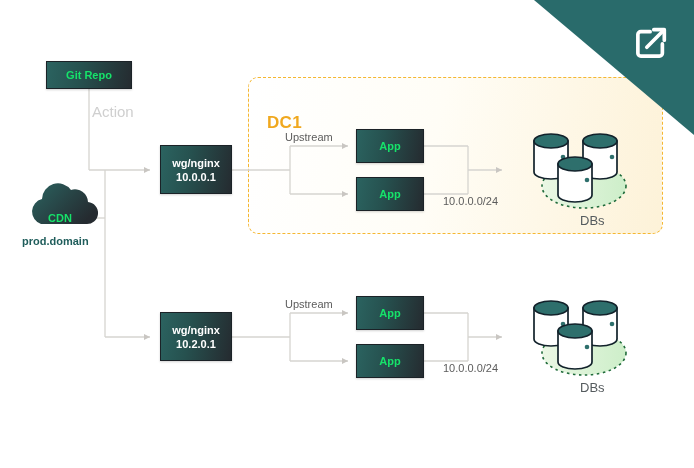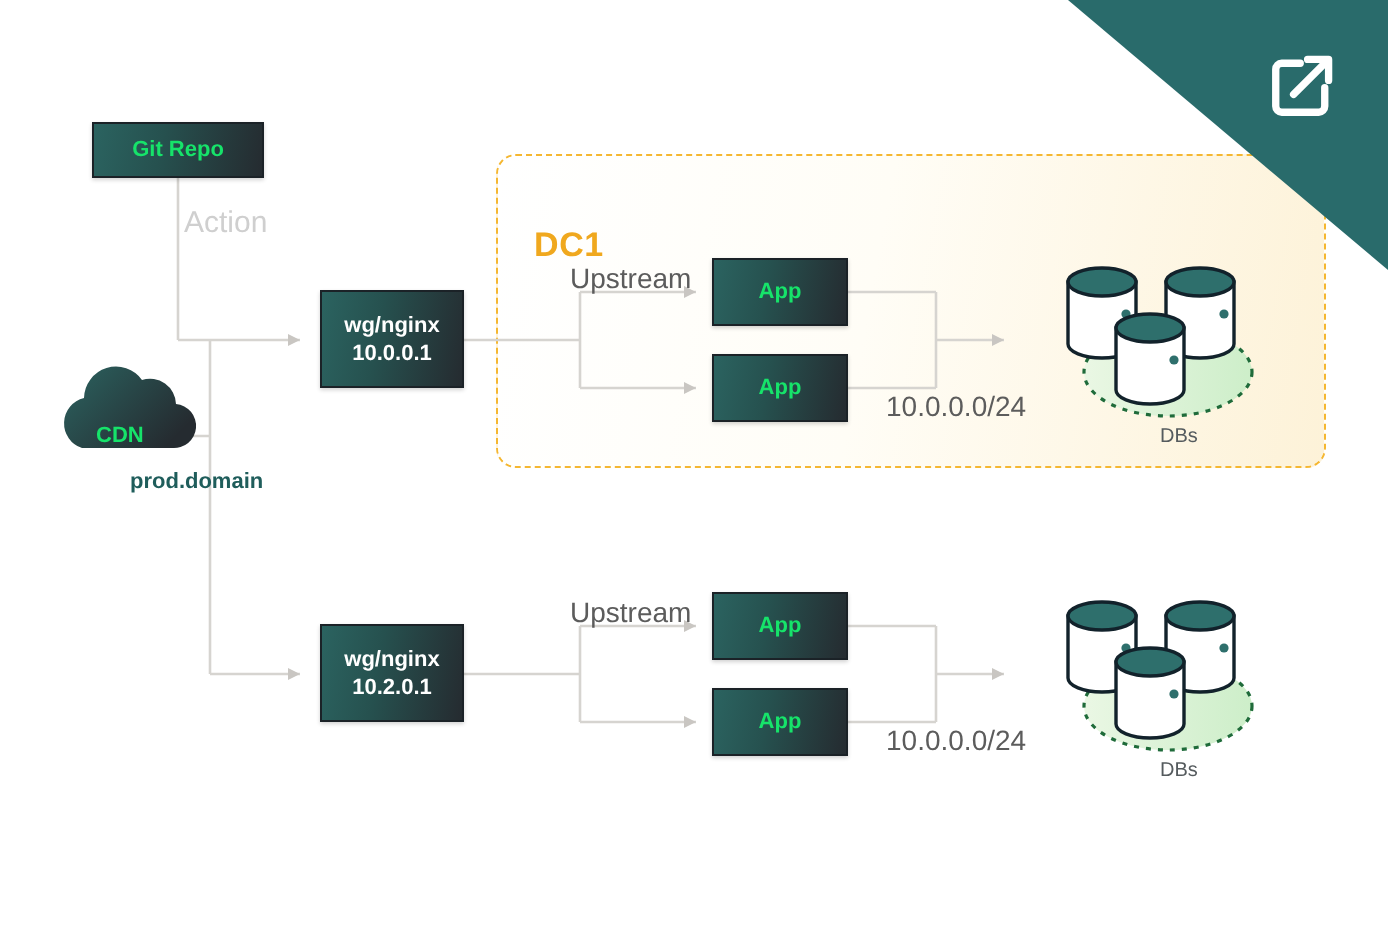--- a/index.html
+++ b/index.html
@@ -64,31 +64,31 @@
   .node-box .accent {
     color: #16e36a;
   }
   .node-box .plain {
     color: #ffffff;
   }
 
   
   .lbl {
     position: absolute;
-    font-size: 14px;
+    font-size: 11px;
     color: #5c5c5c;
     white-space: nowrap;
   }
   .lbl-action {
     color: #cfcfcf;
     font-size: 15px;
   }
   .lbl-dbs {
     color: #555b5e;
-    font-size: 10px;
+    font-size: 13px;
     padding-left: 10px;
   }
   .lbl-domain {
     color: #1f5d5b;
     font-size: 11px;
     font-weight: bold;
   }
   .lbl-cdn {
     position: absolute;
     font-size: 11px;
@@ -253,21 +253,21 @@
     <span class="accent">App</span>
   </div>
   <div class="node-box" style="left:356px; top:344px; width:68px; height:34px;">
     <span class="accent">App</span>
   </div>
 
   <div class="lbl lbl-action" style="left:92px; top:103px;">Action</div>
 
   <div class="lbl-cdn" style="left:48px; top:212px;">CDN</div>
 
-  <div class="lbl lbl-domain" style="left:22px; top:235px;margin-left:43px;">prod.domain</div>
+  <div class="lbl lbl-domain" style="left:22px; top:235px;">prod.domain</div>
 
   <div class="lbl" style="left:285px; top:131px;">Upstream</div>
 
   <div class="lbl" style="left:443px; top:195px;">10.0.0.0/24</div>
 
   <div class="lbl lbl-dbs" style="left:570px; top:213px;">DBs</div>
 
   <div class="lbl" style="left:285px; top:298px;">Upstream</div>
 
   <div class="lbl" style="left:443px; top:362px;">10.0.0.0/24</div>

